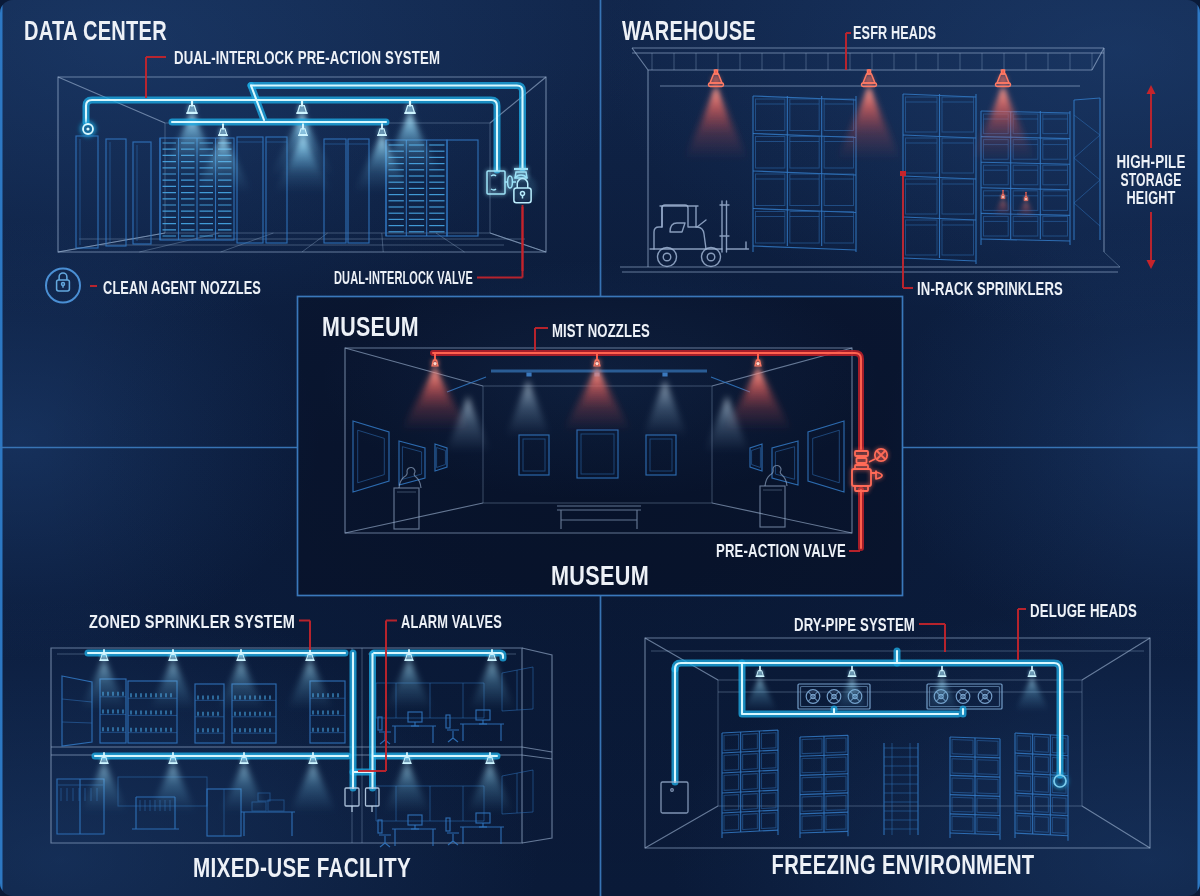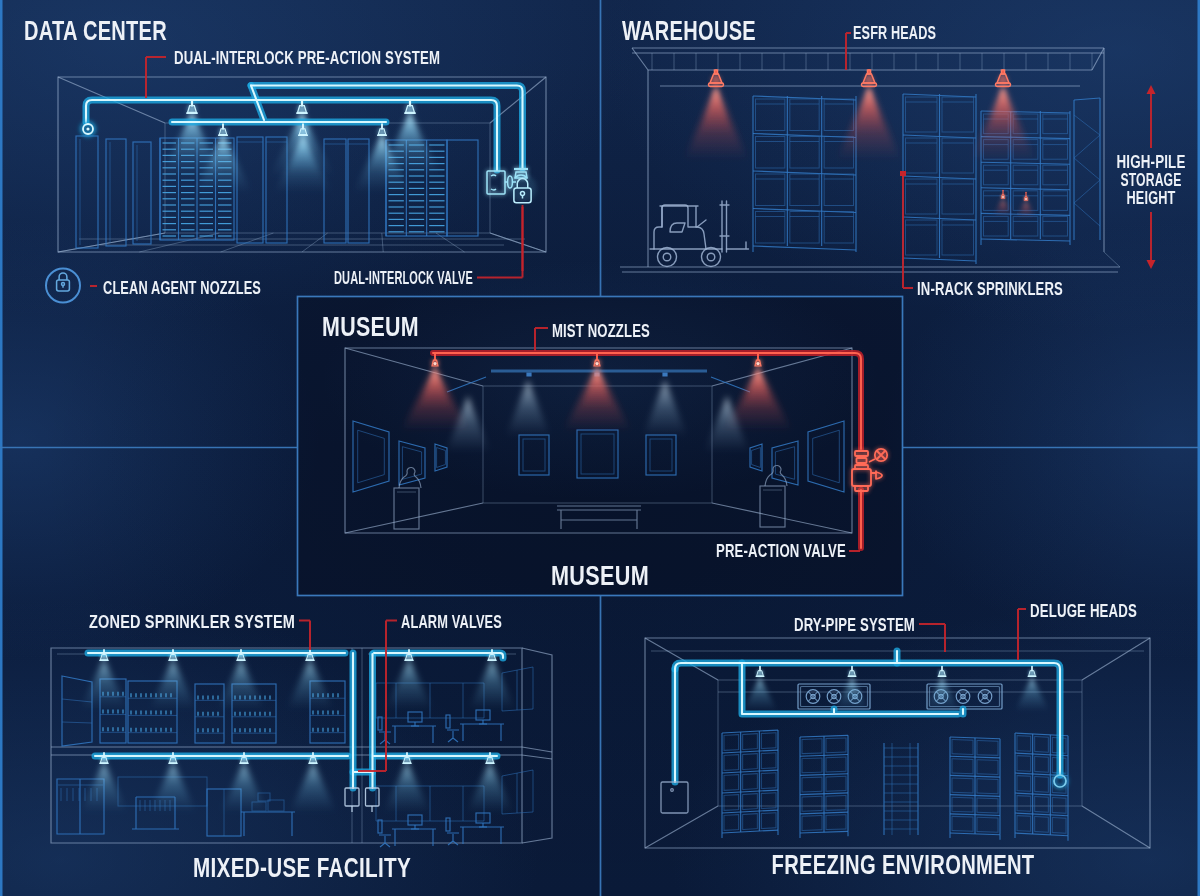--- a/index.html
+++ b/index.html
@@ -1,16 +1,16 @@
 <!DOCTYPE html>
 <html><head>
 <meta charset="utf-8">
 <style>
   html,body{margin:0;padding:0;background:#0a1a38;}
-  .stage{position:relative;width:1200px;height:896px;overflow:hidden;}
+  .stage{position:relative;width:1200px;height:896px;overflow:hidden;border-radius:13px;}
   svg{display:block;}
   text{font-family:"Liberation Sans",sans-serif;font-weight:bold;fill:#edf1f7;}
   .t-title{font-size:28px;letter-spacing:.4px;}
   .t-caption{font-size:27px;letter-spacing:.4px;}
   .t-label{font-size:18.6px;letter-spacing:.2px;}
   .ln-room{stroke:#9db3d2;stroke-opacity:.62;stroke-width:1.15;fill:none;}
   .ln-room2{stroke:#8ea7c8;stroke-opacity:.38;stroke-width:1;fill:none;}
   .ln-blue{stroke:#3379c4;stroke-opacity:.85;stroke-width:1.15;fill:none;}
   .ln-blue2{stroke:#2e6db4;stroke-opacity:.55;stroke-width:1;fill:none;}
   .ln-bluebr{stroke:#45a0dd;stroke-opacity:.95;stroke-width:1.2;fill:none;}

